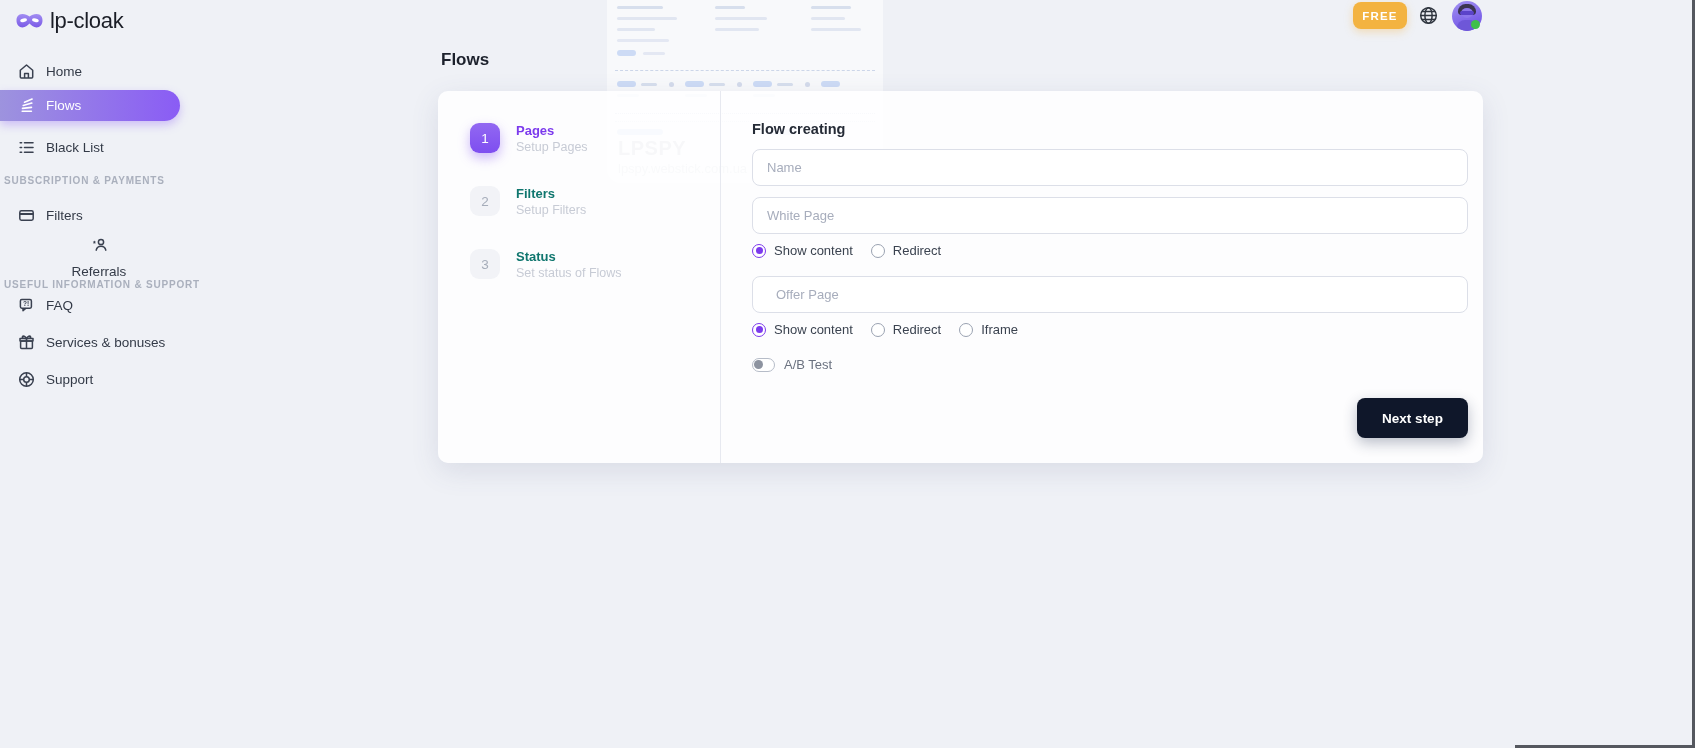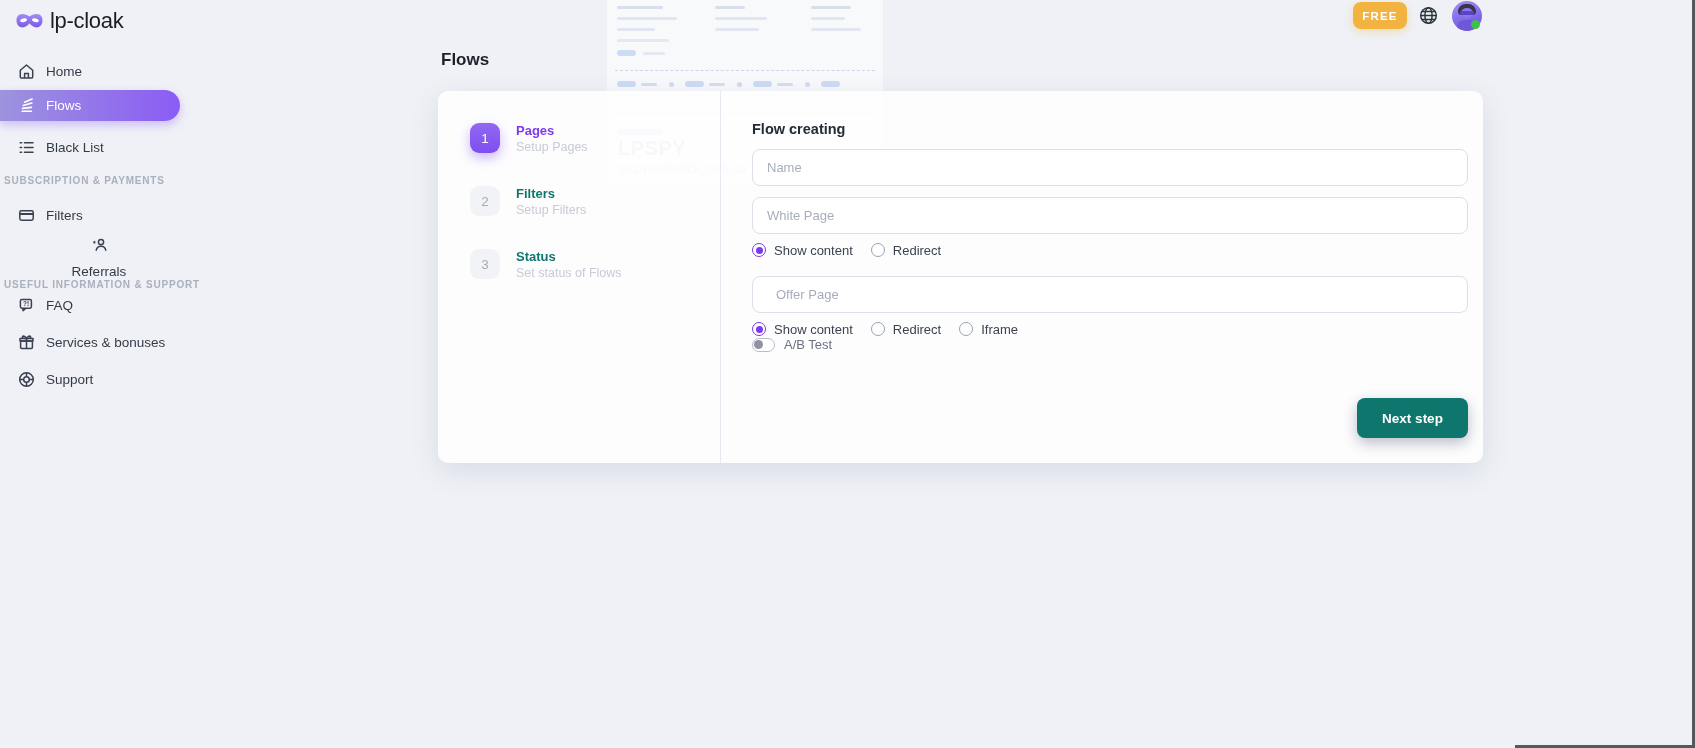--- a/index.html
+++ b/index.html
@@ -87,33 +87,33 @@
   .form-pane { position:relative; flex:1; padding:30px 15px 25px 31px; }
   .form-title { font-size:14.5px; font-weight:700; color:#252b36; }
   .tinput { display:block; width:716px; height:37px; border:1px solid #dcdfe8; border-radius:8px;
     background:#fff; padding:0 14px; font-size:13px; color:#3b4350; outline:none;
     font-family:"Liberation Sans", sans-serif; }
   .tinput::placeholder { color:#a7adbc; }
   .in-name { margin-top:12px; }
   .in-white { margin-top:11px; }
   .in-offer { margin-top:18px;padding-left:23px; }
   .radio-row { display:flex; align-items:center; gap:18px; margin-top:9px; }
-  .radio { display:flex; align-items:flex-start; gap:8px; cursor:pointer; }
+  .radio { display:flex; align-items:center; gap:8px; cursor:pointer; }
   .rdot { width:14px; height:14px; border-radius:50%; border:1.5px solid #9aa2b1; position:relative; background:#fff; }
   .rdot.sel { border-color:#7c3aed; }
   .rdot.sel::after { content:""; position:absolute; left:2.5px; top:2.5px; width:7px; height:7px;
     border-radius:50%; background:#7c3aed; }
   .rlabel { font-size:13px; color:#3b4350; }
-  .toggle-row { display:flex; align-items:center; gap:9px; }
+  .toggle-row { display:flex; align-items:center; gap:9px; margin-top:20px; }
   .toggle { width:23px; height:14px; border-radius:8px; border:1.5px solid #b6bcc8; background:#fff;
     position:relative; cursor:pointer; display:inline-block; }
   .toggle .knob { position:absolute; left:1px; top:1px; width:9px; height:9px; border-radius:50%; background:#8d93a0; }
   .toggle-label { font-size:13px; color:#6b7280; }
   .next-btn { position:absolute; right:15px; bottom:25px; width:111px; height:40px;
-    background:#0f766e; color:#fff; border:none; border-radius:8px;
+    background:#0f172a; color:#fff; border:none; border-radius:8px;
     font-size:13.5px; font-weight:700; cursor:pointer; font-family:"Liberation Sans", sans-serif;
     box-shadow:0 5px 14px rgba(30,42,77,.3); }
 </style>
 </head>
 <body>
 
 <div class="frame-right"></div>
 <div class="frame-bottom"></div>
 
 <div class="logo">

